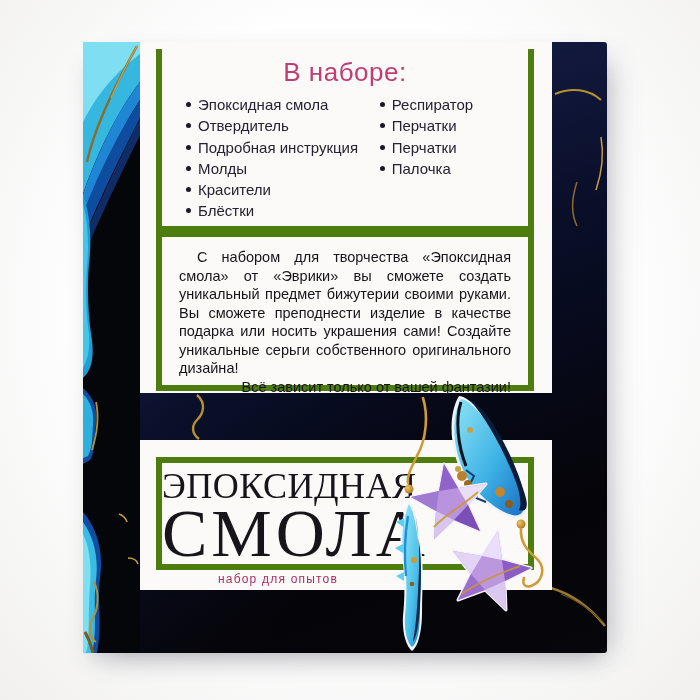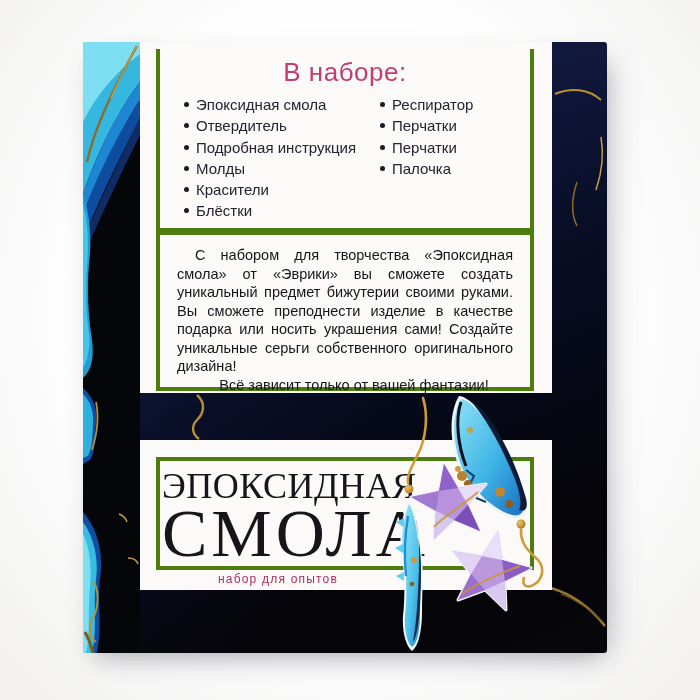--- a/index.html
+++ b/index.html
@@ -22,39 +22,39 @@
   svg{display:block;}
   .marble{position:absolute;left:83px;top:42px;}
   .rightveins{position:absolute;left:551px;top:42px;}
   .gapvein{position:absolute;left:186px;top:392px;}
   
   .panel{
     position:absolute;background:#fbfaf8;
   }
   .panel-top{left:140px;top:42px;width:412px;height:351px;}
   .panel-bottom{left:140px;top:440px;width:412px;height:150px;}
-  .frame{position:absolute;border:4px solid #4d7c0f;box-sizing:border-box;}
+  .frame{position:absolute;border:6px solid #4d7c0f;box-sizing:border-box;}
   .frame-list{left:16px;top:7px;width:378px;height:183px;border-top:none;}
   .frame-desc{left:16px;top:189px;width:378px;height:160px;}
   .frame-title{left:16px;top:17px;width:378px;height:113px;}
   
   .kit-title{
     margin:8px 0 6px 0;text-align:center;font-size:26px;font-weight:400;
     color:#c13d72;letter-spacing:.5px;
   }
   .kit-columns{display:flex;padding:2px 0 0 24px;}
   .kit-col{list-style:none;margin:0;padding:0;}
   .kit-col.left{width:196px;}
   .kit-col.right{width:150px;}
   .kit-item{display:flex;align-items:flex-start;margin:0 0 3px 0;font-size:15px;line-height:1.22;color:#262230;}
   .dot{flex:0 0 auto;width:5px;height:5px;border-radius:50%;background:#1c1824;margin:6px 7px 0 0;}
   
   .desc-inner{padding:11px 17px 0 17px;color:#17141a;}
   .desc-inner p{margin:0;font-size:14.5px;line-height:1.28;text-align:justify;text-indent:18px;}
-  .desc-inner p + p{text-align:center;}
+  .desc-inner p + p{text-align:right;}
   
   .title-block{position:absolute;left:22px;top:28px;width:232px;text-align:center;color:#17141a;}
   .brand-line1{
     font-family:"Liberation Serif", serif;font-weight:400;font-size:36px;
     letter-spacing:.5px;line-height:1;white-space:nowrap;
   }
   .brand-line2{
     font-family:"Liberation Serif", serif;font-weight:400;font-size:68px;
     letter-spacing:4px;line-height:.92;margin-top:-2px;white-space:nowrap;
   }

